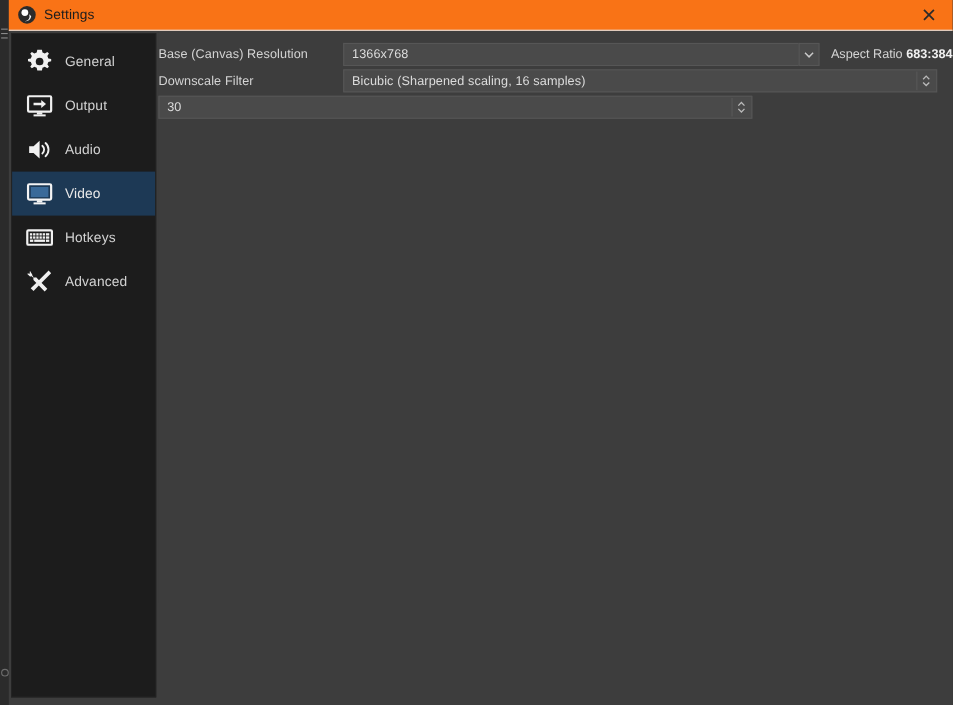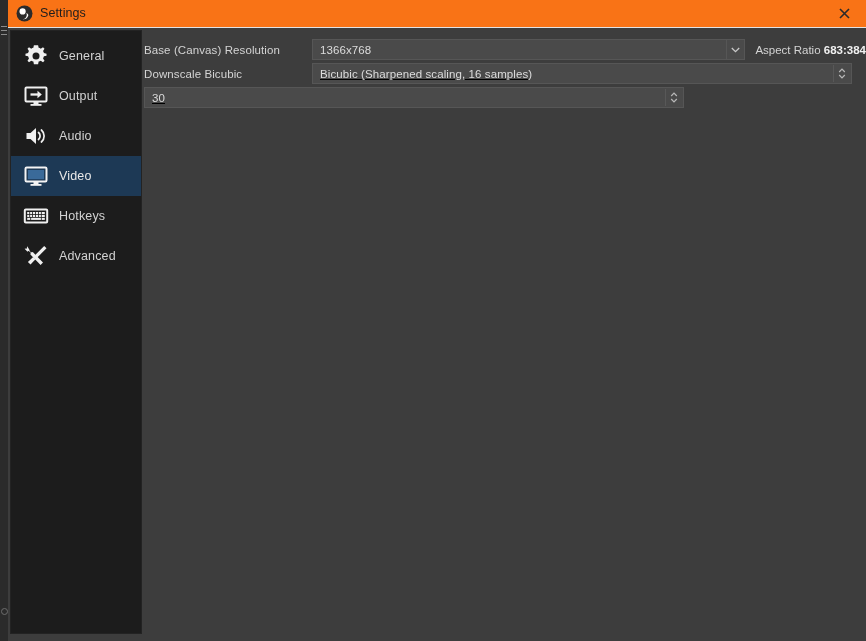--- a/index.html
+++ b/index.html
@@ -215,21 +215,21 @@
   }
   .field .field-text {
     padding-left: 7px;
     font-size: 11.5px;
     color: #dcdcdc;
     letter-spacing: .1px;
     white-space: nowrap;
     overflow: hidden;
   }
   .field.w-res   { width: 434px; }
-  .field.w-wide  { width: 540px; text-decoration: underline; }
+  .field.w-wide  { width: 540px; }
 
   
   .dd-button {
     position: absolute;
     right: -19px;
     top: -1px;
     width: 19px;
     height: 21px;
     background: #4a4a4a;
     border: 1px solid #565656;
@@ -406,21 +406,21 @@
             </span>
           </div>
           <div class="aspect">
             <span>Aspect Ratio</span>
             <b>683:384</b>
           </div>
         </div>
 
 
         <div class="form-row">
-          <div class="row-label">Downscale Bicubic</div>
+          <div class="row-label">Downscale Filter</div>
           <div class="field w-wide">
             <span class="field-text">Bicubic (Sharpened scaling,  16 samples)</span>
             <span class="spin-inner">
               <svg width="8" height="13" viewBox="0 0 8 13">
                 <path d="M1.2 5 L4 2.2 L6.8 5" stroke="#b9b9b9" stroke-width="1.2" fill="none"></path>
                 <path d="M1.2 8 L4 10.8 L6.8 8" stroke="#b9b9b9" stroke-width="1.2" fill="none"></path>
               </svg>
             </span>
           </div>
         </div>

